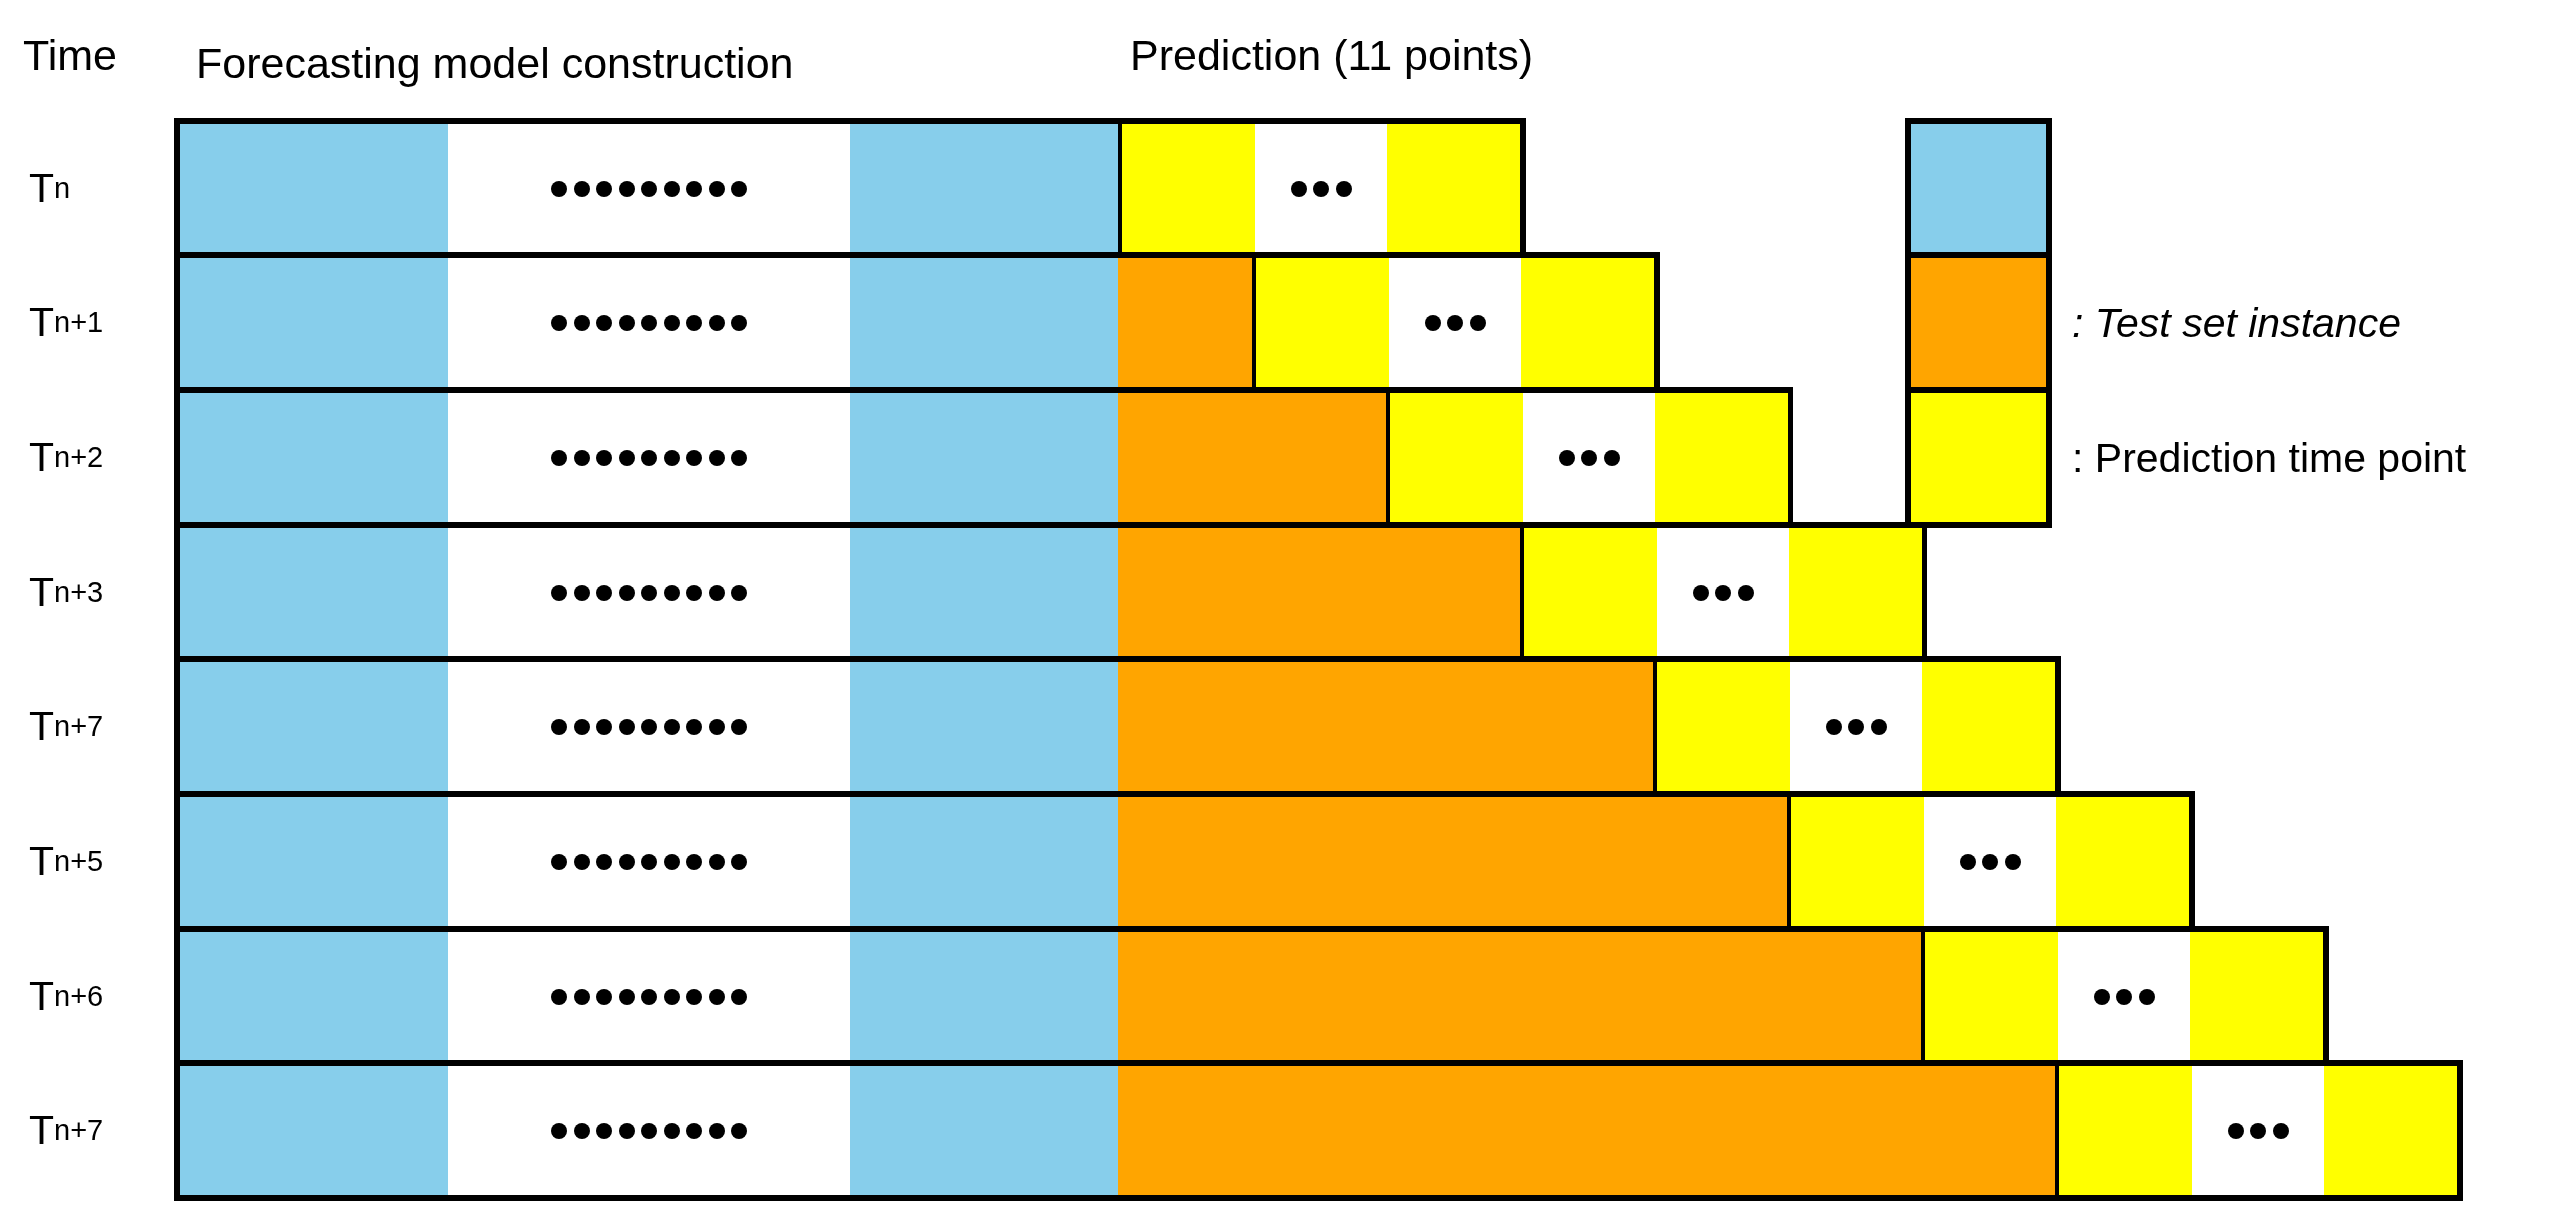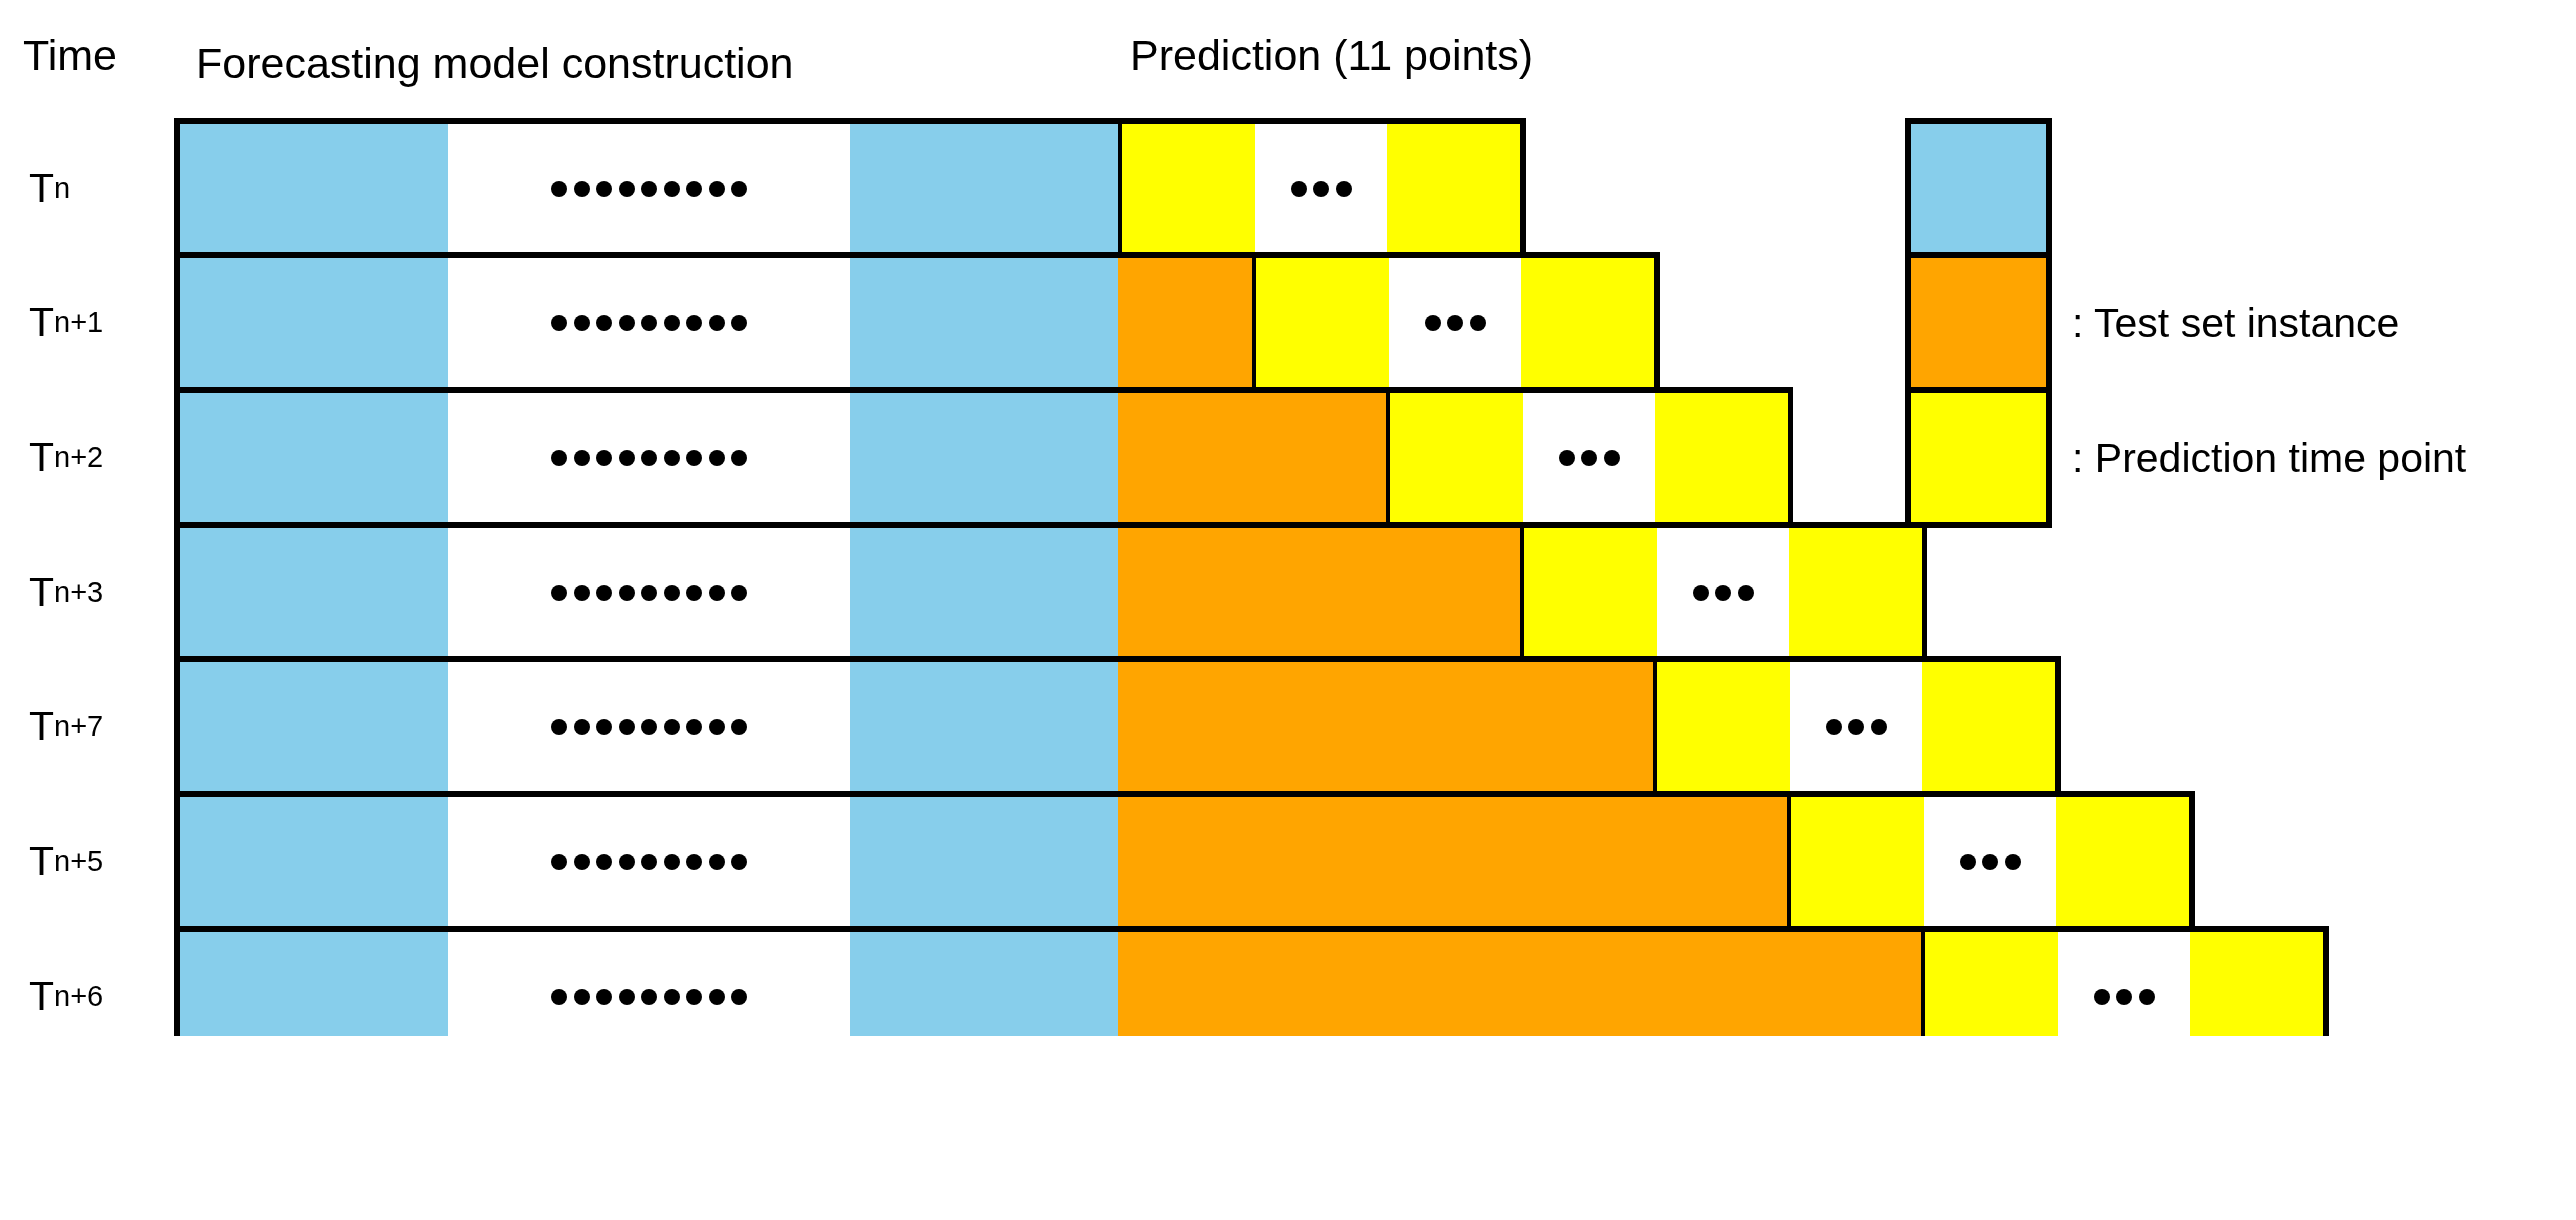--- a/index.html
+++ b/index.html
@@ -3,21 +3,21 @@
 <meta charset="utf-8">
 <style>
   html, body {
     margin: 0;
     padding: 0;
     background: #ffffff;
   }
   #stage {
     position: relative;
     width: 2576px;
-    height: 1036px;
+    height: 1220px;
     background: #ffffff;
     font-family: "Liberation Sans", sans-serif;
     color: #000000;
     overflow: hidden;
   }
 
   
   .hdr {
     position: absolute;
     top: 31px;
@@ -106,21 +106,21 @@
   .legend-block.b2 { top: 387px; height: 141px; border-bottom-width: 6.5px; }
 
   .legend-label {
     position: absolute;
     left: 2072px;
     transform: translateY(-50%);
     font-size: 41px;
     white-space: nowrap;
   }
   .legend-label.l0 { top: 188px; }
-  .legend-label.l1 { top: 323px; }
+  .legend-label.l1 { top: 323px; font-style: italic; }
   .legend-label.l2 { top: 458px; }
 </style>
 </head>
 <body>
 
 <div id="stage">
 
   <div class="hdr hdr-time">Time</div>
   <div class="hdr hdr-construct">Forecasting model construction</div>
   <div class="hdr hdr-predict">Prediction (11 points)</div>

